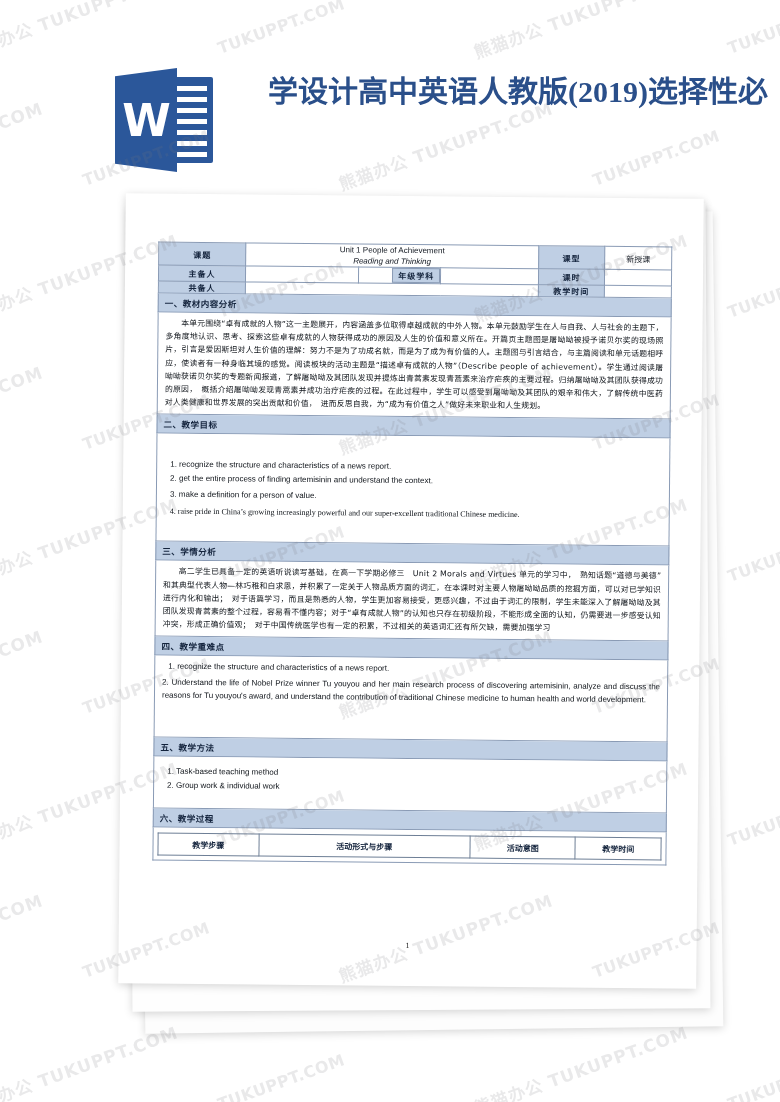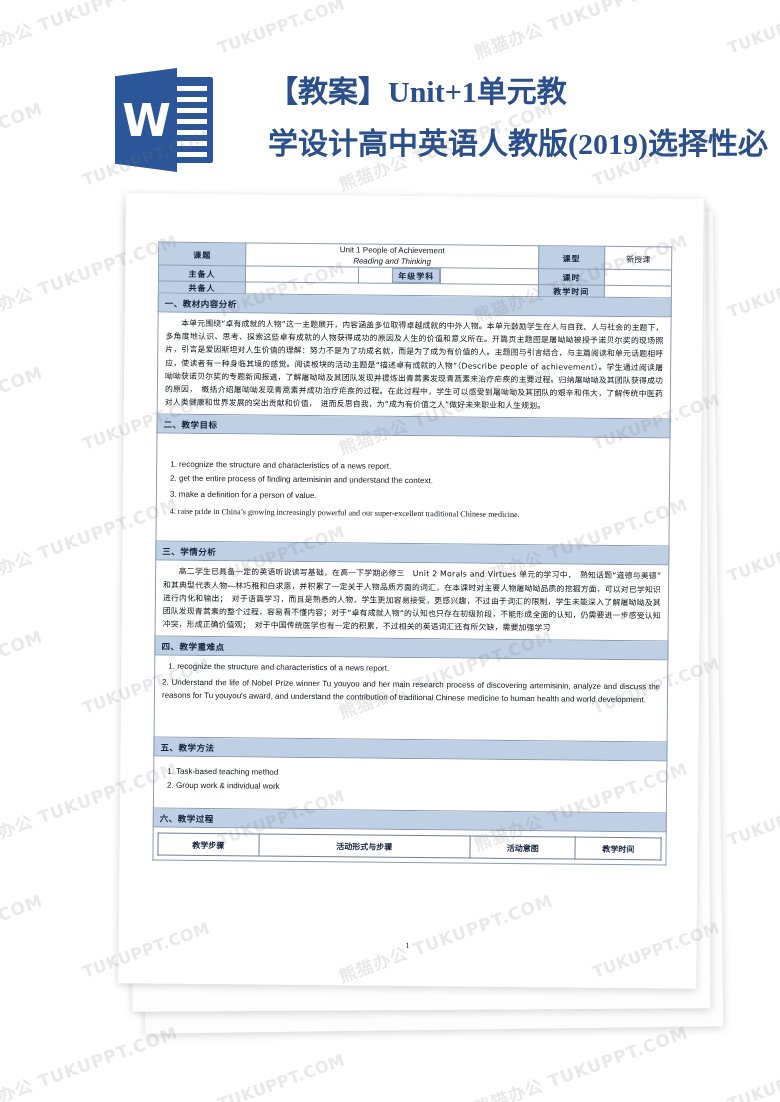--- a/index.html
+++ b/index.html
@@ -390,21 +390,20 @@
       <i style="top:42px"></i>
         <i style="top:53px"></i>
         <i style="top:64px"></i>
         <i style="top:75px"></i>
     </div>
     <div class="fold"></div>
     <div class="w-glyph">W</div>
   </div>
 
   <div class="doc-title">
-    <span>【教案】Unit+1单元教</span>
     <span class="line2">学设计高中英语人教版(2019)选择性必</span>
   </div>
 </div>
 
 <div class="watermark-layer">
     <span class="wm cn" style="left: -40px; top: 40px;">熊猫办公 TUKUPPT.COM</span>
     <span class="wm en" style="left: 215px; top: 40px;">TUKUPPT.COM</span>
     <span class="wm cn" style="left: 470px; top: 40px;">熊猫办公 TUKUPPT.COM</span>
     <span class="wm en" style="left: 725px; top: 40px;">TUKUPPT.COM</span>
     <span class="wm cn" style="left: -175px; top: 172px;">熊猫办公 TUKUPPT.COM</span>

